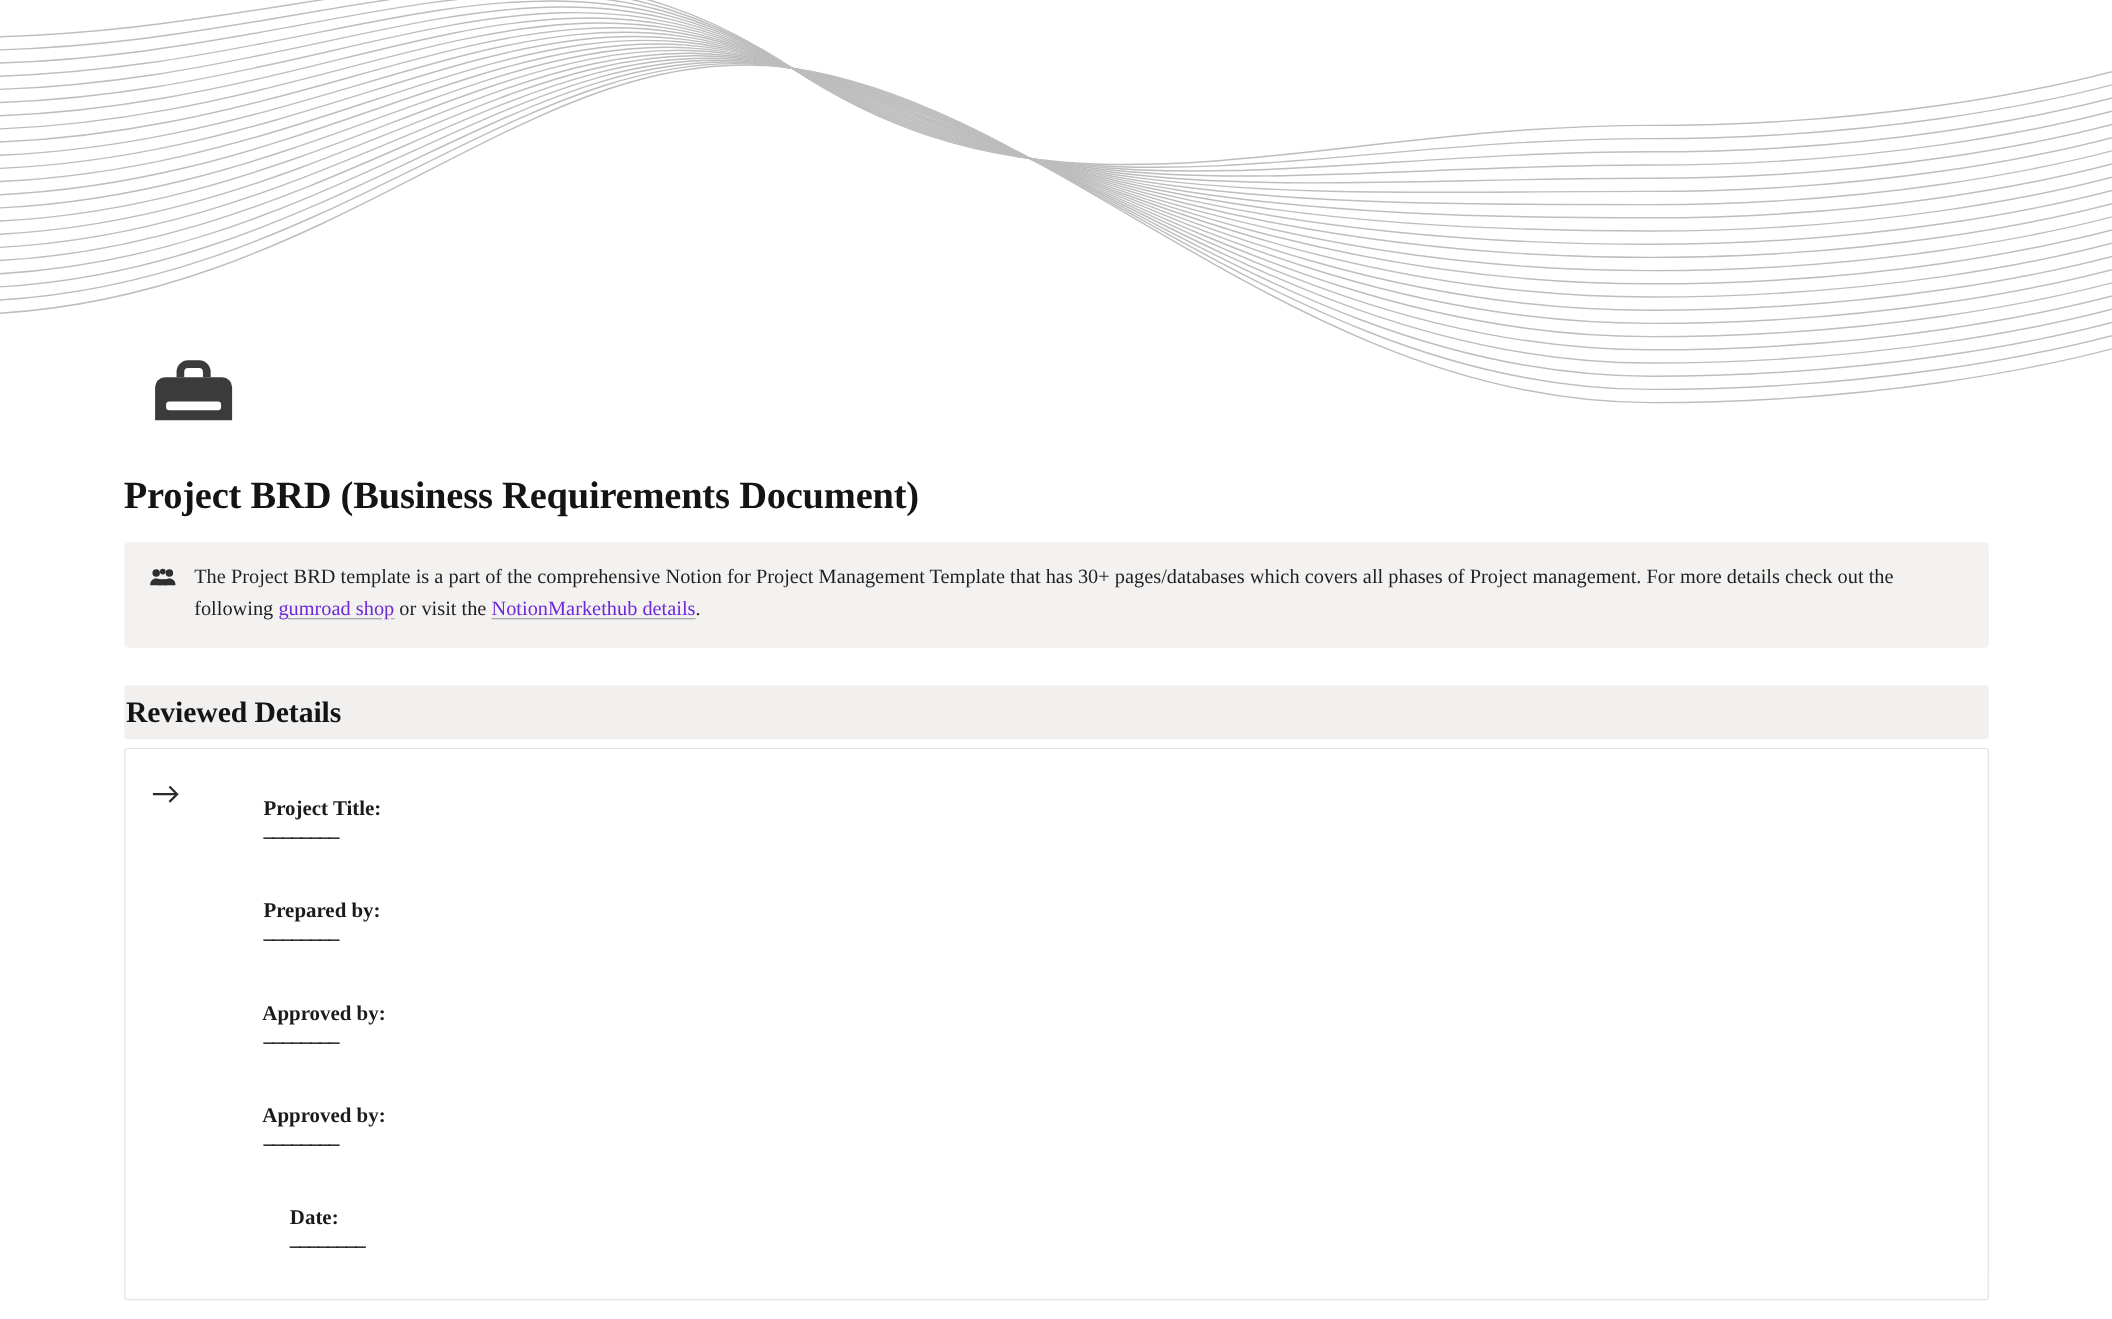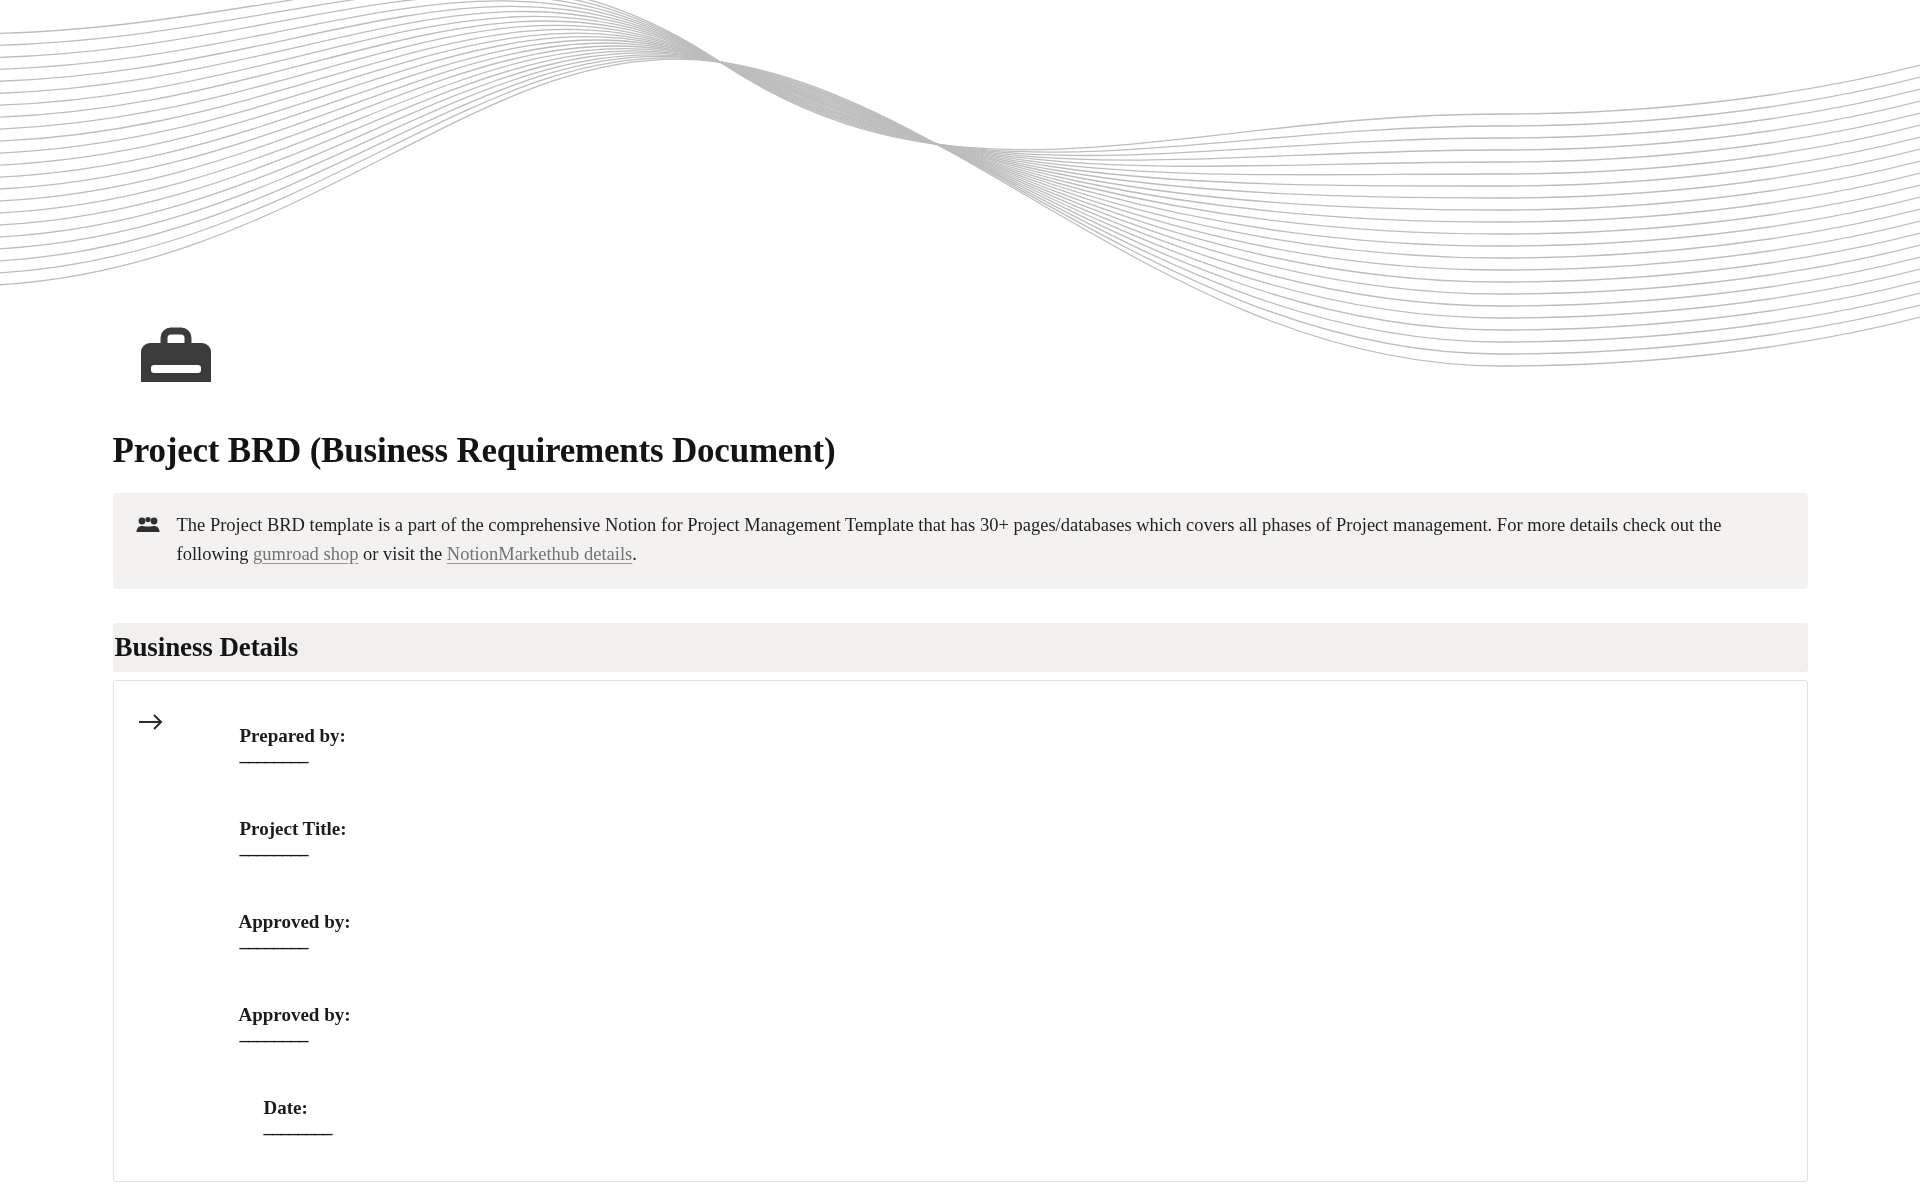--- a/index.html
+++ b/index.html
@@ -81,21 +81,21 @@
   .callout .cico {
     flex: 0 0 auto;
     margin-top: 4px;
   }
   .callout .ctext {
     font-size: 18.5px;
     line-height: 1.55;
     color: #1f1f1f;
   }
   .callout a {
-    color: #737373;
+    color: #6d28d9;
     text-decoration: underline;
     text-decoration-color: #9a9a9a;
     text-underline-offset: 3px;
   }
 
   
   .section-heading {
     background: #f1f0ef;
     border-radius: 3px;
     padding: 9px 0 9px 0;
@@ -199,38 +199,38 @@
           <path d="M13.5 17 c0-4 2.6-6 5.5-6 s5.5 2 5.5 6 z" fill="#2f2f2f"></path>
           <rect x="8.6" y="11.5" width="8.8" height="5.5" fill="#2f2f2f"></rect>
         </svg>
       </span>
       <div class="ctext">
         <span>The Project BRD template is a part of the comprehensive Notion for Project Management Template that has 30+ pages/databases which covers all phases of Project management. For more details check out the following </span><a href="#">gumroad shop</a><span> or visit the </span><a href="#">NotionMarkethub details</a><span>.</span>
       </div>
     </div>
 
     <div class="section-heading">
-      <h2>Business Details</h2>
+      <h2>Reviewed Details</h2>
     </div>
 
     <div class="block">
       <div class="block-inner">
         <span class="arrow-ico">
           <svg width="27" height="20" viewBox="0 0 27 20">
             <line x1="1" y1="10" x2="23" y2="10" stroke="#2b2b2b" stroke-width="2"></line>
             <polyline points="16,3 23,10 16,17" fill="none" stroke="#2b2b2b" stroke-width="2"></polyline>
           </svg>
         </span>
         <div class="block-body">
           <div class="field-line">
+            <span>Project Title:</span>
+            <span class="blank">________</span>
+          </div>
+          <div class="field-line">
             <span>Prepared by:</span>
-            <span class="blank">________</span>
-          </div>
-          <div class="field-line">
-            <span>Project Title:</span>
             <span class="blank">________</span>
           </div>
           <div class="field-line">
             <span>Approved by:</span>
             <span class="blank">________</span>
           </div>
           <div class="field-line">
             <span>Approved by:</span>
             <span class="blank">________</span>
           </div>

